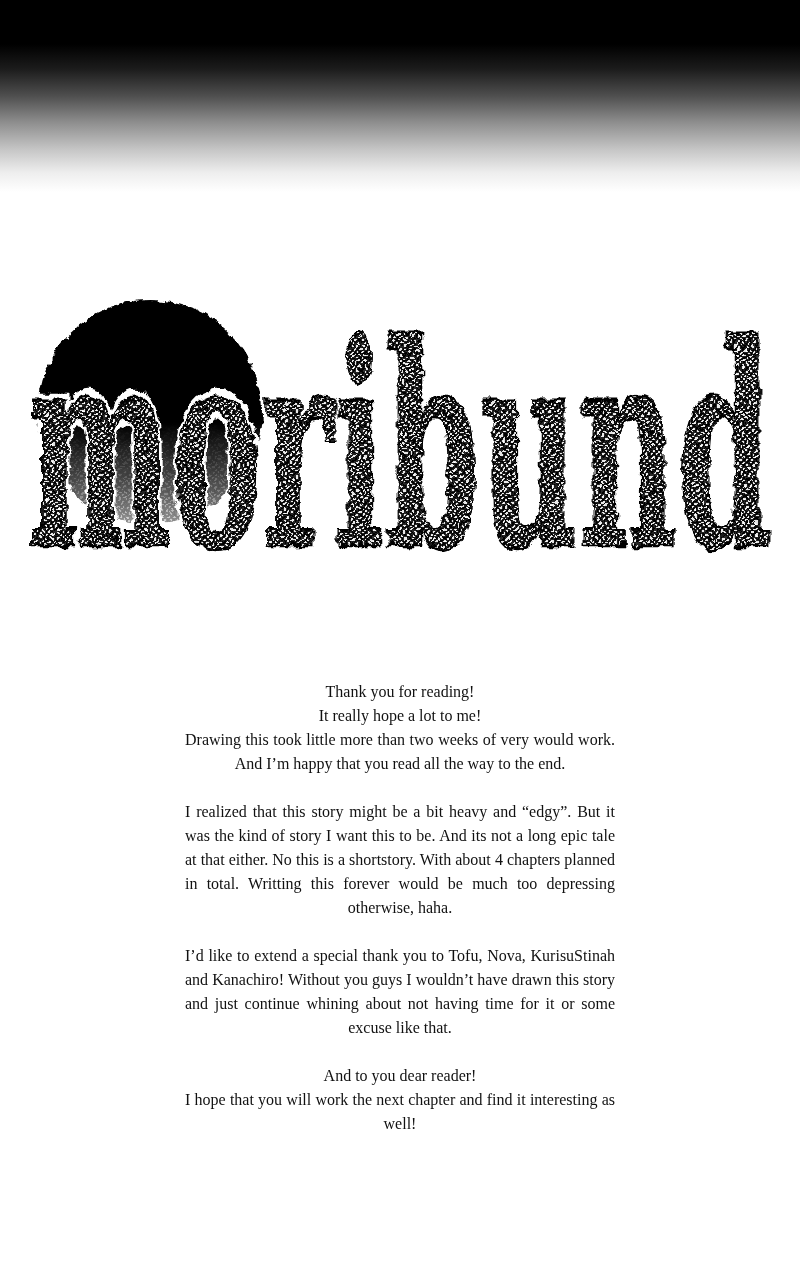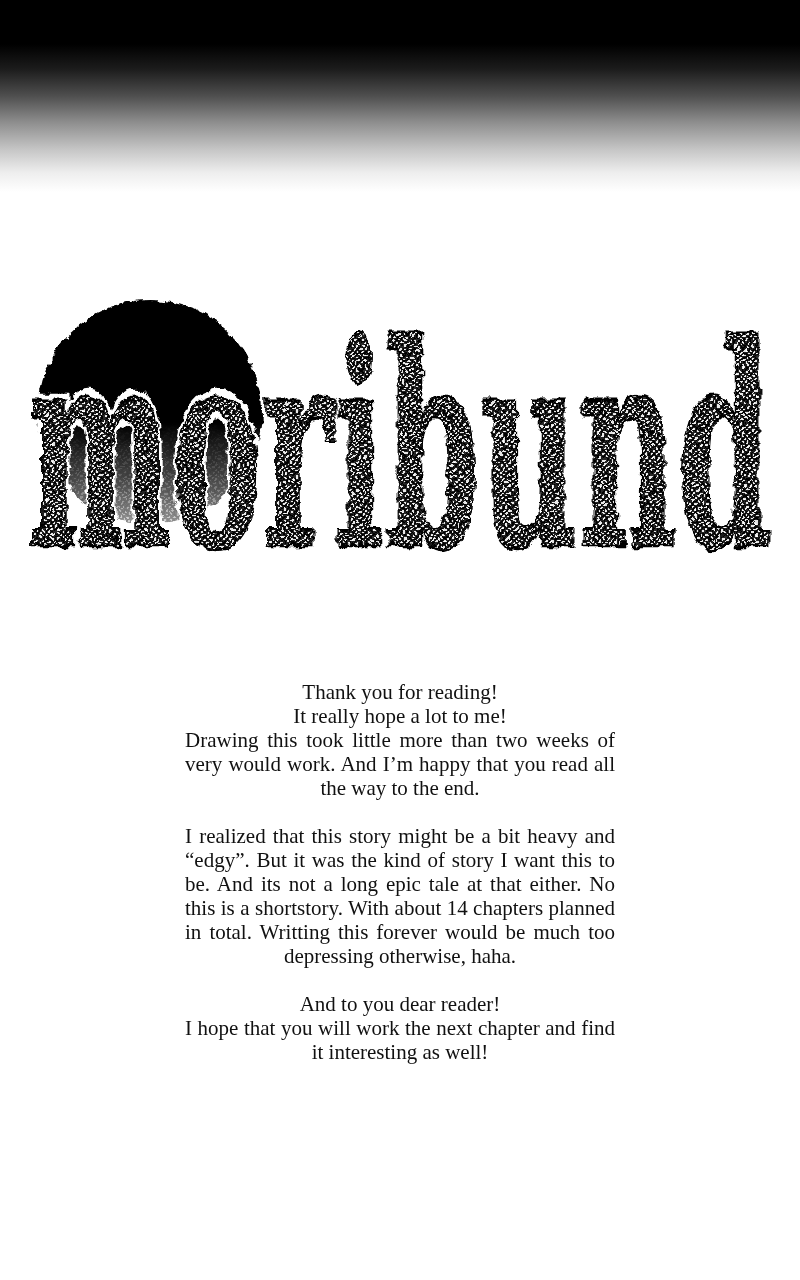--- a/index.html
+++ b/index.html
@@ -51,21 +51,21 @@
     font-weight: bold;
     font-size: 282px;
     stroke: #000000;
     stroke-width: 2.5px;
   }
   .afterword {
     position: absolute;
     top: 680px;
     left: 185px;
     width: 430px;
-    font-size: 21px;
+    font-size: 16px;
     line-height: 24px;
     color: #111111;
     text-align: justify;
     text-align-last: center;
   }
   .afterword p {
     margin: 0 0 24px 0;
   }
 </style>
 </head>
@@ -97,19 +97,20 @@
         <circle cx="150" cy="144" r="112" fill="url(#crosshatch)" opacity="0.35"></circle>
         <text class="logo-halo" x="28" y="278" textLength="744" lengthAdjust="spacingAndGlyphs">moribund</text>
         <text class="logo-ink" x="28" y="278" textLength="744" lengthAdjust="spacingAndGlyphs" fill="url(#crosshatch)">moribund</text>
       </g>
     </svg>
   </div>
 
   <div class="afterword">
     <p><span>Thank you for reading!</span><br><span>It really hope a lot to me!</span><br><span>Drawing this took little more than two weeks of very would work. And I’m happy that you read all the way to the end.</span></p>
 
-    <p><span>I realized that this story might be a bit heavy and “edgy”. But it was the kind of story I want this to be. And its not a long epic tale at that either. No this is a shortstory. With about 14 chapters planned in total. Writting this forever would be much too depressing otherwise, haha.</span></p>
+    <p><span>I realized that this story might be a bit heavy and “edgy”. But it was the kind of story I want this to be. And its not a long epic tale at that either. No this is a shortstory. With about 4 chapters planned in total. Writting this forever would be much too depressing otherwise, haha.</span></p>
 
+    <p><span>I’d like to extend a special thank you to Tofu, Nova, KurisuStinah and Kanachiro! Without you guys I wouldn’t have drawn this story and just continue whining about not having time for it or some excuse like that.</span></p>
 
     <p><span>And to you dear reader!</span><br><span>I hope that you will work the next chapter and find it interesting as well!</span></p>
   </div>
 
 </div>
 
 </body></html>

